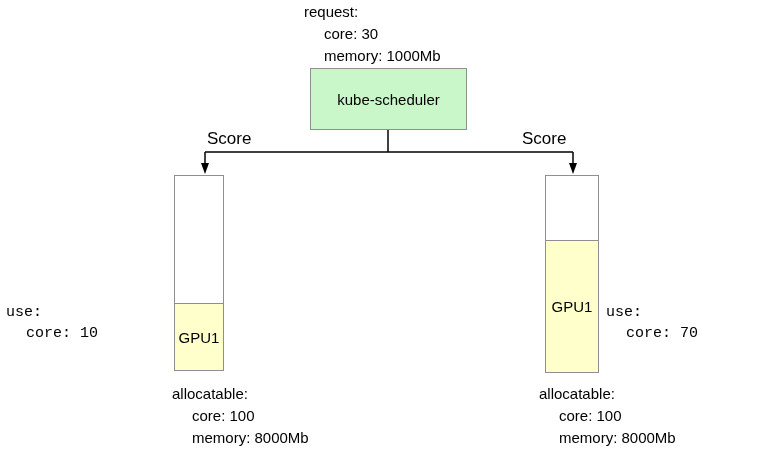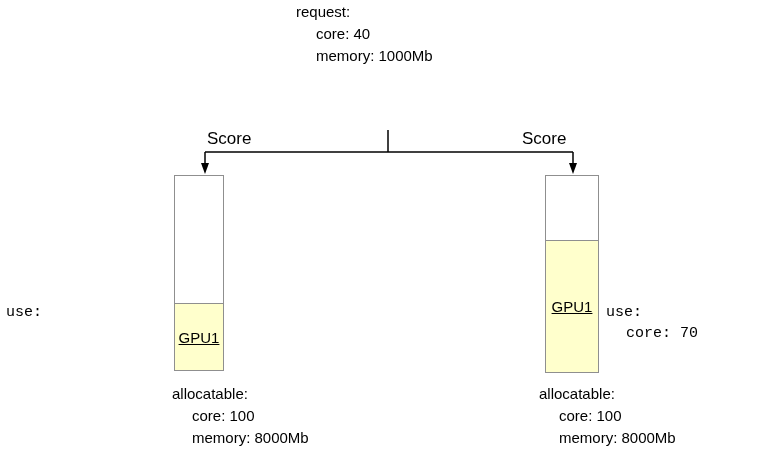--- a/index.html
+++ b/index.html
@@ -33,21 +33,20 @@
     display: flex; align-items: center; justify-content: center;
     font-size: 15px;
   }
 
   .node-box {
     background: #ffffff;
     border: 1px solid var(--box-border, #8f8f8f);
     display: flex;
     flex-direction: column;
     justify-content: flex-end;
-    text-decoration: underline;
   }
   .node-left  { left: 174px; top: 175px; width: 48px; height: 194px; }
   .node-right { left: 545px; top: 175px; width: 52px; height: 196px; }
 
   .gpu-block {
     background: var(--gpu-fill, #ffffcc);
     border-top: 1px solid var(--box-border, #8f8f8f);
     display: flex; align-items: center; justify-content: center;
     font-size: 15px;
   }
@@ -69,44 +68,48 @@
 
     <path d="M205,152 L573,152" stroke="#000000" stroke-width="1.5" fill="none"></path>
 
     <path d="M205,152 L205,165" stroke="#000000" stroke-width="1.5" fill="none"></path>
     <polygon points="201,163 209,163 205,174" fill="#000000"></polygon>
 
     <path d="M573,152 L573,165" stroke="#000000" stroke-width="1.5" fill="none"></path>
     <polygon points="569,163 577,163 573,174" fill="#000000"></polygon>
   </svg>
 
-  <div class="abs text-block" style="left:296px; top:1px;">
+  <div class="abs text-block" style="left:304px; top:1px;">
     <div>request:</div>
-    <div class="indent">core: 40</div>
+    <div class="indent">core: 30</div>
     <div class="indent">memory: 1000Mb</div>
   </div>
 
+  <div class="abs scheduler-box">
+    <span>kube-scheduler</span>
+  </div>
 
   <div class="abs score-label" style="left:207px; top:130px;">Score</div>
   <div class="abs score-label" style="left:522px; top:130px;">Score</div>
 
   <div class="abs node-box node-left">
     <div class="gpu-block">
       <span>GPU1</span>
     </div>
   </div>
 
   <div class="abs node-box node-right">
     <div class="gpu-block">
       <span>GPU1</span>
     </div>
   </div>
 
   <div class="abs use-block" style="left:6px; top:302px;">
     <div>use:</div>
+    <div class="indent">core: 10</div>
   </div>
 
   <div class="abs use-block" style="left:606px; top:302px;">
     <div>use:</div>
     <div class="indent">core: 70</div>
   </div>
 
   <div class="abs text-block" style="left:172px; top:383px;">
     <div>allocatable:</div>
     <div class="indent">core: 100</div>

